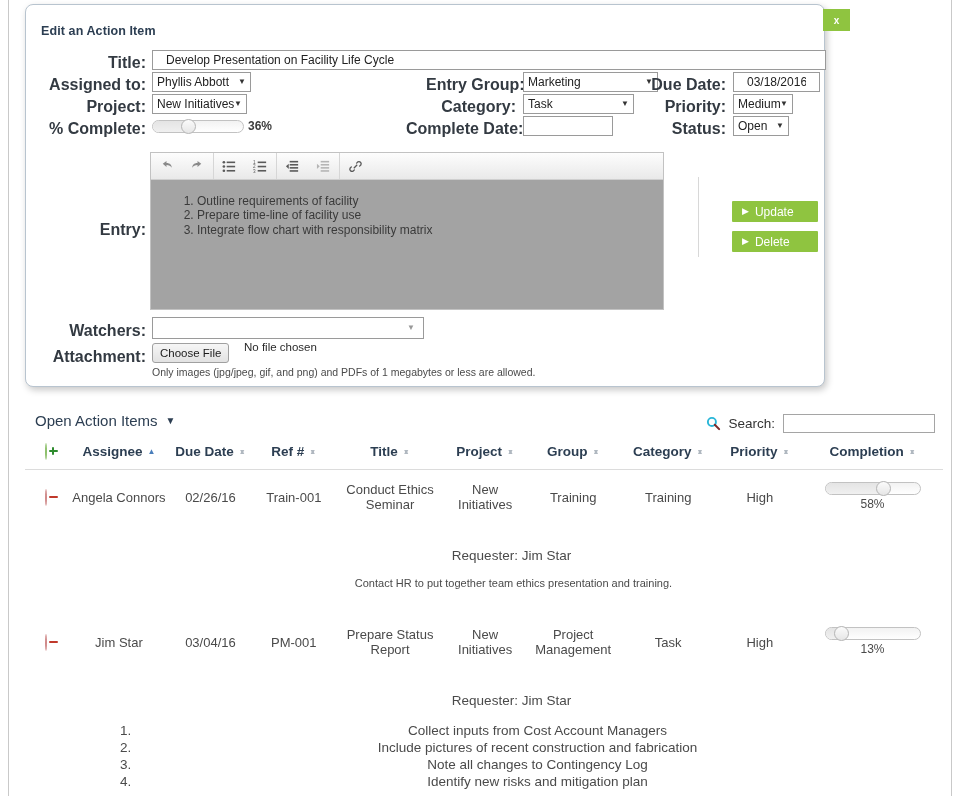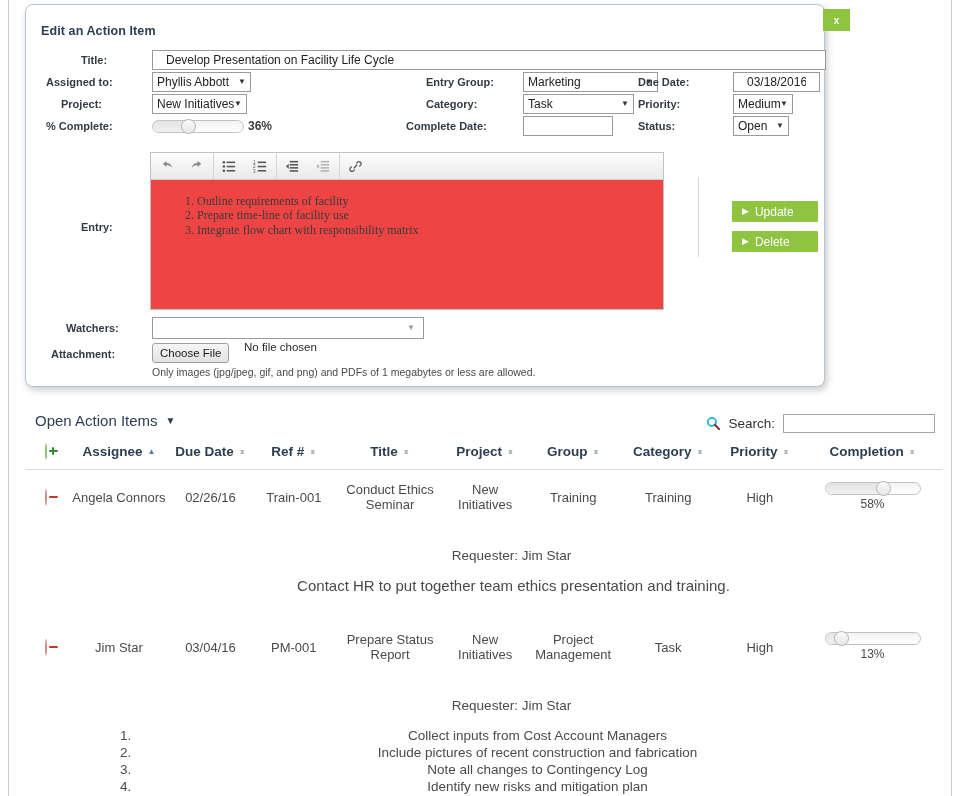--- a/index.html
+++ b/index.html
@@ -49,22 +49,22 @@
     z-index: 5;
   }
   .modal-title {
     position: absolute; left: 15px; top: 19px;
     font-size: 12.5px; font-weight: bold; color: #2c3e52;
     letter-spacing: .1px;
   }
 
   .fld-label {
     position: absolute;
-    font-size: 11px; font-weight: bold; color: #333a42;
-    text-align: left;
+    font-size: 16px; font-weight: bold; color: #333a42;
+    text-align: right;
     white-space: nowrap;
   }
   .txt-input {
     position: absolute;
     border: 1px solid #9a9a9a;
     background: #fff;
     font-family: "Liberation Sans", sans-serif;
     font-size: 12px; color: #222;
     padding: 1px 13px;
     height: 20px;
@@ -134,24 +134,23 @@
     width: 31px; height: 26px;
     display: flex; align-items: center; justify-content: center;
     cursor: pointer;
   }
   .tb-sep {
     width: 1px; height: 26px;
     background: #d6d6d6;
   }
   .editor-body {
     position: absolute; left: 0; top: 27px; right: 0; bottom: 0;
-    background: #ef4444;
+    background: #a3a3a3;
     padding: 14px 10px 0 26px;
     overflow: hidden;
-    font-family: Liberation Serif, serif;
   }
   .editor-body ol {
     margin: 0; padding: 0 0 0 20px;
     font-size: 12px; color: #3a3a3a; line-height: 14.4px;
   }
   .entry-divider {
     position: absolute;
     left: 672px; top: 172px;
     width: 1px; height: 80px;
     background: #d8d8d8;
@@ -278,21 +277,21 @@
   }
   .cell-prog { position: relative; height: 30px; }
   .cell-prog .slider { left: 50%; transform: translateX(-50%); width: 96px; top: 0; }
   .cell-prog .pct-text {
     left: 50%; transform: translateX(-50%); top: 15px;
     font-size: 12px; font-weight: normal; color: #4a4a4a;
   }
   .detail-row td { padding: 0; text-align: left; }
   .detail-box { padding: 6px 0 14px 55px; }
   .detail-req { font-size: 13.5px; color: #4a4a4a; padding: 6px 0 14px 0; }
-  .detail-text { font-size: 15px; color: #4a4a4a; padding-left: 4px; }
+  .detail-text { font-size: 11px; color: #4a4a4a; padding-left: 4px; }
   .detail-box ol {
     margin: 0; padding: 0 0 0 52px;
     font-size: 13.5px; color: #4a4a4a; line-height: 17px;
   }
 </style>
 </head>
 <body>
 
 <div id="page">
 

